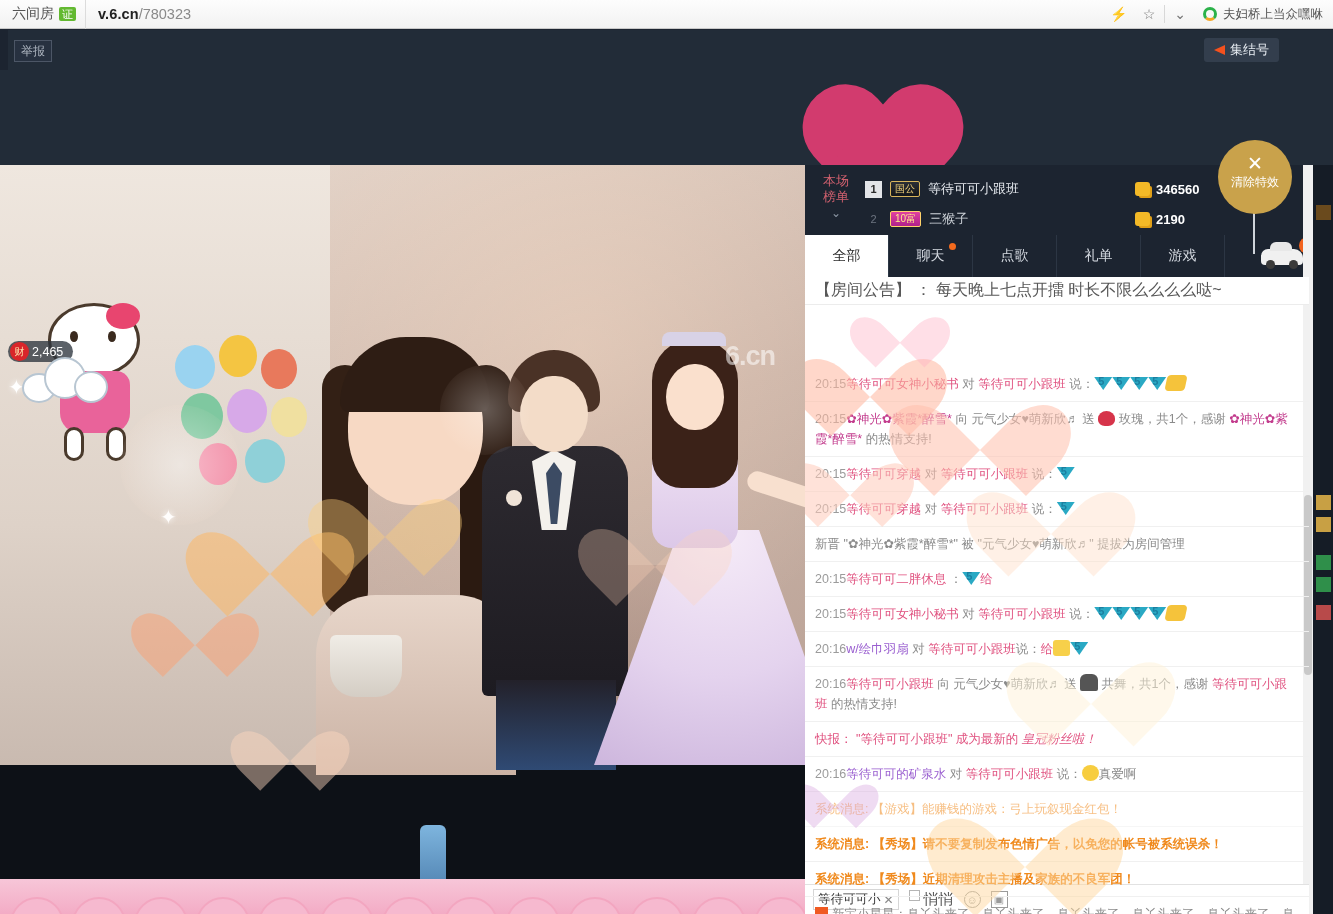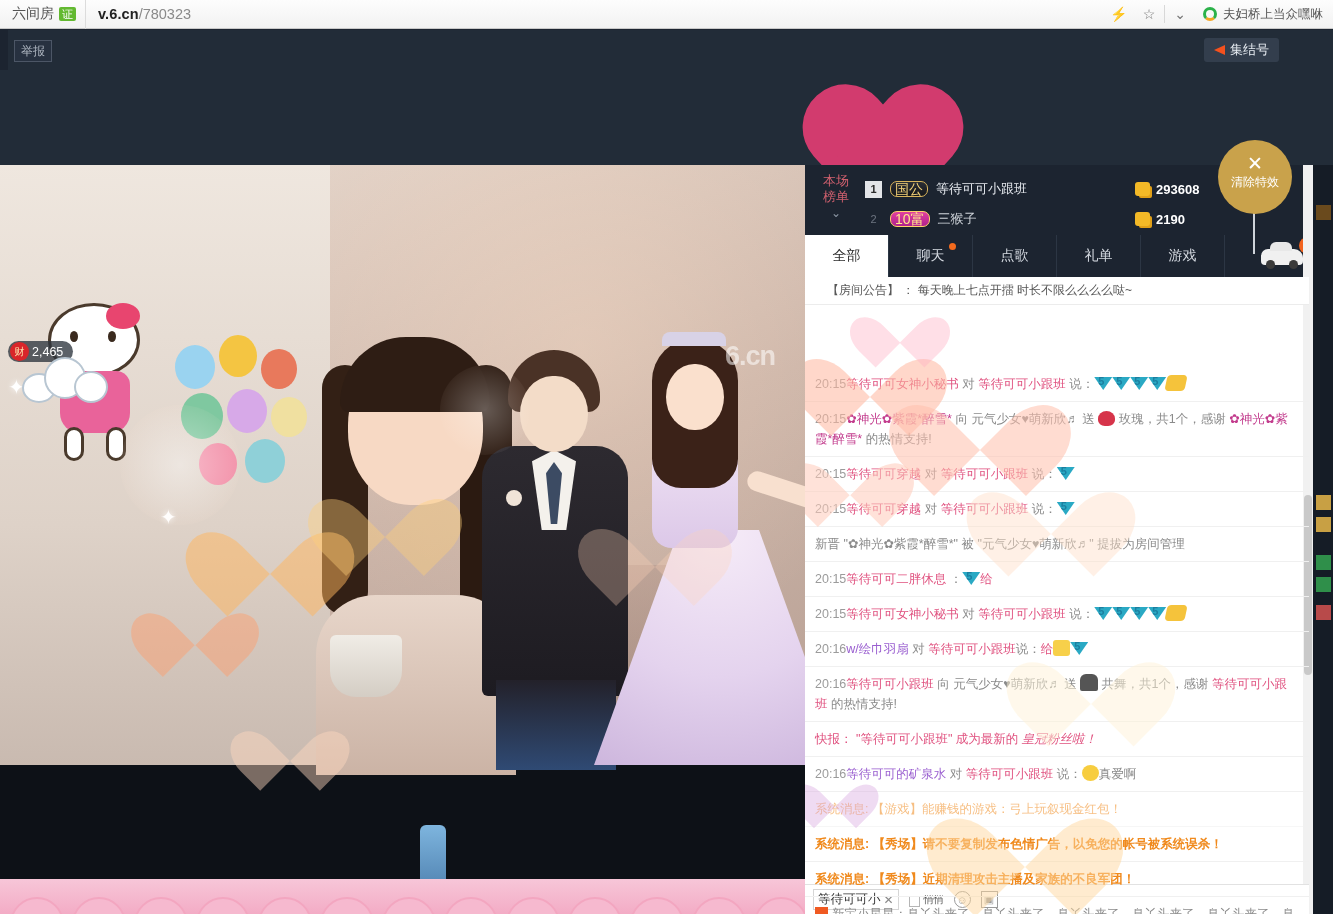--- a/index.html
+++ b/index.html
@@ -166,21 +166,21 @@
   #rank{ position:absolute; left:0; top:0; width:500px; height:70px; background:#1c2430;}
   #rank-label{ position:absolute; left:12px; top:8px; width:38px; text-align:center;
     color:#d0606e; font-size:13px; line-height:16px;}
   #rank-label .chev{ color:#8b96a3; font-size:12px; }
   .rankrow{ position:absolute; left:60px; width:410px; height:28px;
     display:flex; align-items:center; gap:8px; }
   .rnum{ width:17px;height:17px; display:flex;align-items:center;justify-content:center;
     font-size:11px; }
   .rnum.first{ background:#e3e5e8; color:#2b2b2b; font-weight:bold;}
   .rnum.other{ color:#6d7480; }
-  .rbadge{ font-size:14px; color:#fff; padding:1px 4px; border-radius:7px; line-height:12px;
+  .rbadge{ font-size:10px; color:#fff; padding:1px 4px; border-radius:2px; line-height:12px;
     border:1px solid rgba(255,255,255,.5);}
   .rbadge.gold{ background:linear-gradient(#2b2e35,#14161a); color:#f3d27a;
     border-color:#d8b45c;}
   .rbadge.purple{ background:linear-gradient(#e040a0,#b0218c); color:#ffe98a; border-color:#ffd36b;}
   .rname{ color:#e6eaef; font-size:13px; flex:1; }
   .rname.dim{ color:#cfd4da; }
   .rcoin{ display:flex; align-items:center; gap:6px; color:#ffffff; font-size:13px;
     font-weight:bold; width:140px;}
   .coin-ic{ width:15px;height:14px; background:#f3b927; border-radius:3px;
     box-shadow:3px 3px 0 -1px #e0a018;}
@@ -208,21 +208,21 @@
     background:#3a3a3a; border-radius:50%;}
   #car .w1{left:5px;} #car .w2{right:5px;}
   #carbadge{ position:absolute; right:10px; top:2px; min-width:24px; height:17px;
     background:#f2631e; border-radius:9px; color:#fff; font-size:11px;
     display:flex;align-items:center;justify-content:center; padding:0 5px;}
   #carline{ position:absolute; left:62px; top:-24px; width:26px; height:40px;
     border-left:1.5px solid #cfd4da; border-top-left-radius:20px; }
 
   
   #notice{ position:absolute; left:0; top:112px; width:504px; height:28px;
-    color:#575757; font-size:12px; display:flex; align-items:center; padding-left:22px;
+    color:#575757; font-size:16px; display:flex; align-items:center; padding-left:10px;
     border-bottom:1px solid #ececec; background:#fff; z-index:5;}
   #chat{ position:absolute; left:0; top:140px; width:504px; height:745px;
     overflow:hidden; background:#fff;}
   .msg{ padding:7px 10px 7px 10px; border-bottom:1px solid #f0f0f0;
     font-size:12.5px; line-height:20px; color:#4c4c4c; position:relative; z-index:3;}
   .tm{ color:#9b9b9b; }
   .u1{ color:#e0517f; }
   .u2{ color:#9a5fd0; }
   .u3{ color:#c23a8c; }
   .gray{ color:#8b8b8b; }
@@ -271,21 +271,21 @@
     background:#151c26;}
   .railicon{ position:absolute; left:3px; width:15px;height:15px; }
 
   
   #inputbar{ position:absolute; left:805px; top:884px; width:504px; height:30px;
     background:#fff; border-top:1px solid #e2e2e2; display:flex; align-items:center;
     gap:10px; padding-left:8px; }
   #atchip{ display:flex; align-items:center; gap:3px; border:1px solid #d6d6d6;
     padding:1px 4px; font-size:12.5px; color:#333;}
   #atchip .x{ color:#888; font-size:12px;}
-  #secret{ display:flex; align-items:flex-end; gap:4px; color:#555; font-size:10px;}
+  #secret{ display:flex; align-items:flex-start; gap:4px; color:#555; font-size:15px;}
   #secret .box{ width:11px;height:11px; border:1px solid #b5b5b5; display:inline-block;}
   .ibtn{ width:17px;height:17px; border:1.4px solid #9a9a9a; color:#9a9a9a;
     display:flex;align-items:center;justify-content:center; font-size:11px;}
   .ibtn.circle{ border-radius:50%; }
 </style>
 </head>
 <body>
 
 <div id="browser-bar">
   <div id="site-chip">
@@ -449,21 +449,21 @@
       <div>榜单</div>
       <div class="chev">⌄</div>
     </div>
 
     <div class="rankrow" style="top:10px">
       <span class="rnum first">1</span>
       <span class="rbadge gold">国公</span>
       <span class="rname">等待可可小跟班</span>
       <span class="rcoin">
         <span class="coin-ic"></span>
-        <span>293608</span>
+        <span>346560</span>
       </span>
     </div>
 
     <div class="rankrow" style="top:40px">
       <span class="rnum other">2</span>
       <span class="rbadge purple">10富</span>
       <span class="rname dim">三猴子</span>
       <span class="rcoin">
         <span class="coin-ic"></span>
         <span>2190</span>

